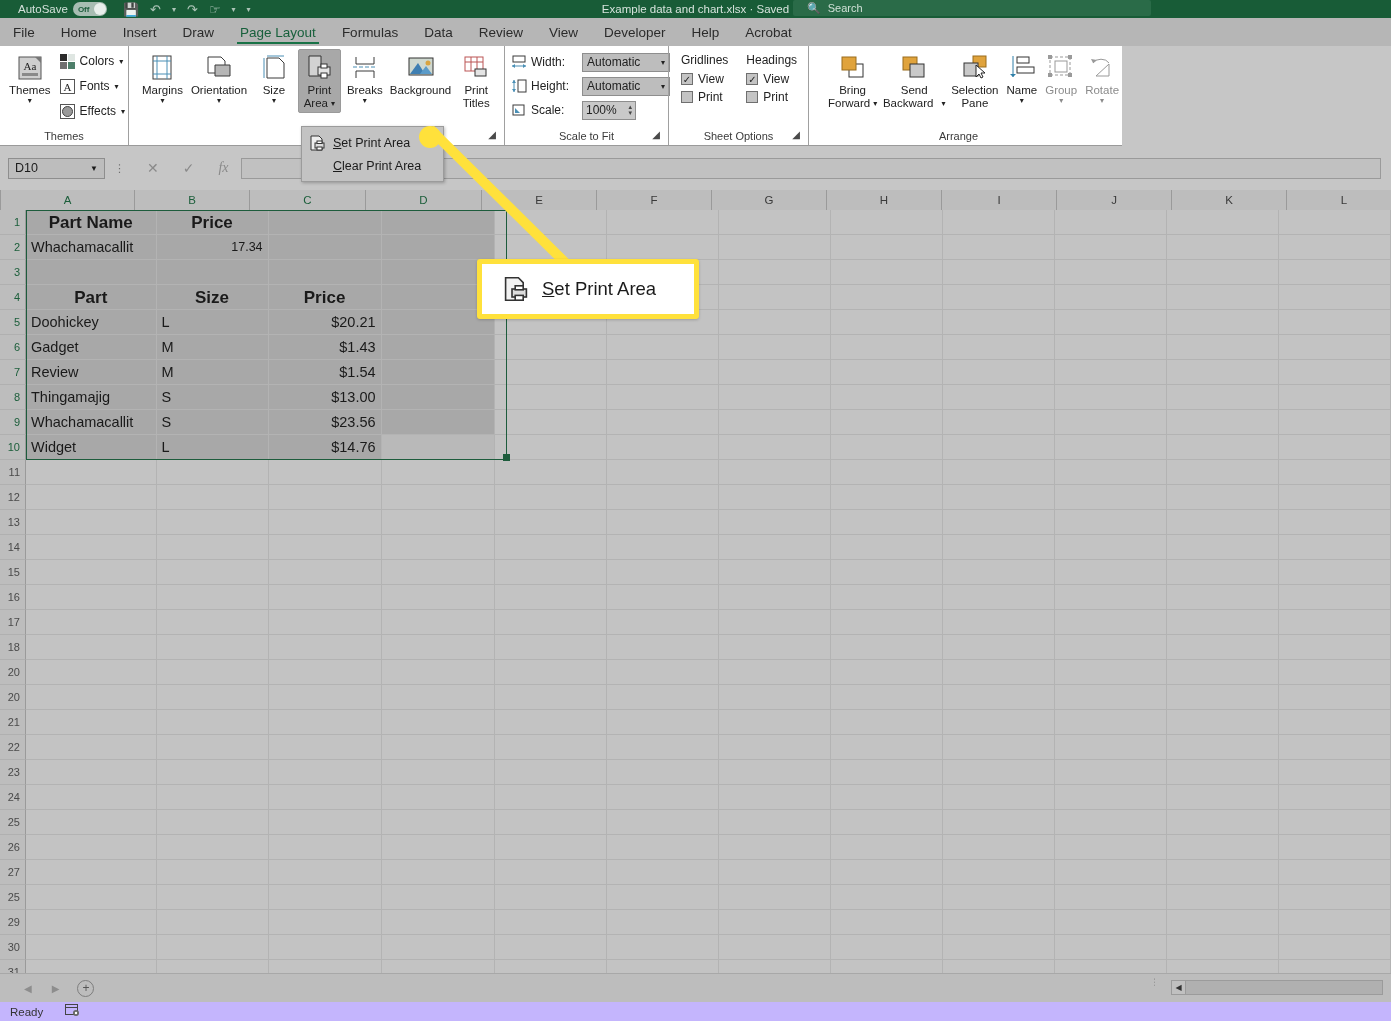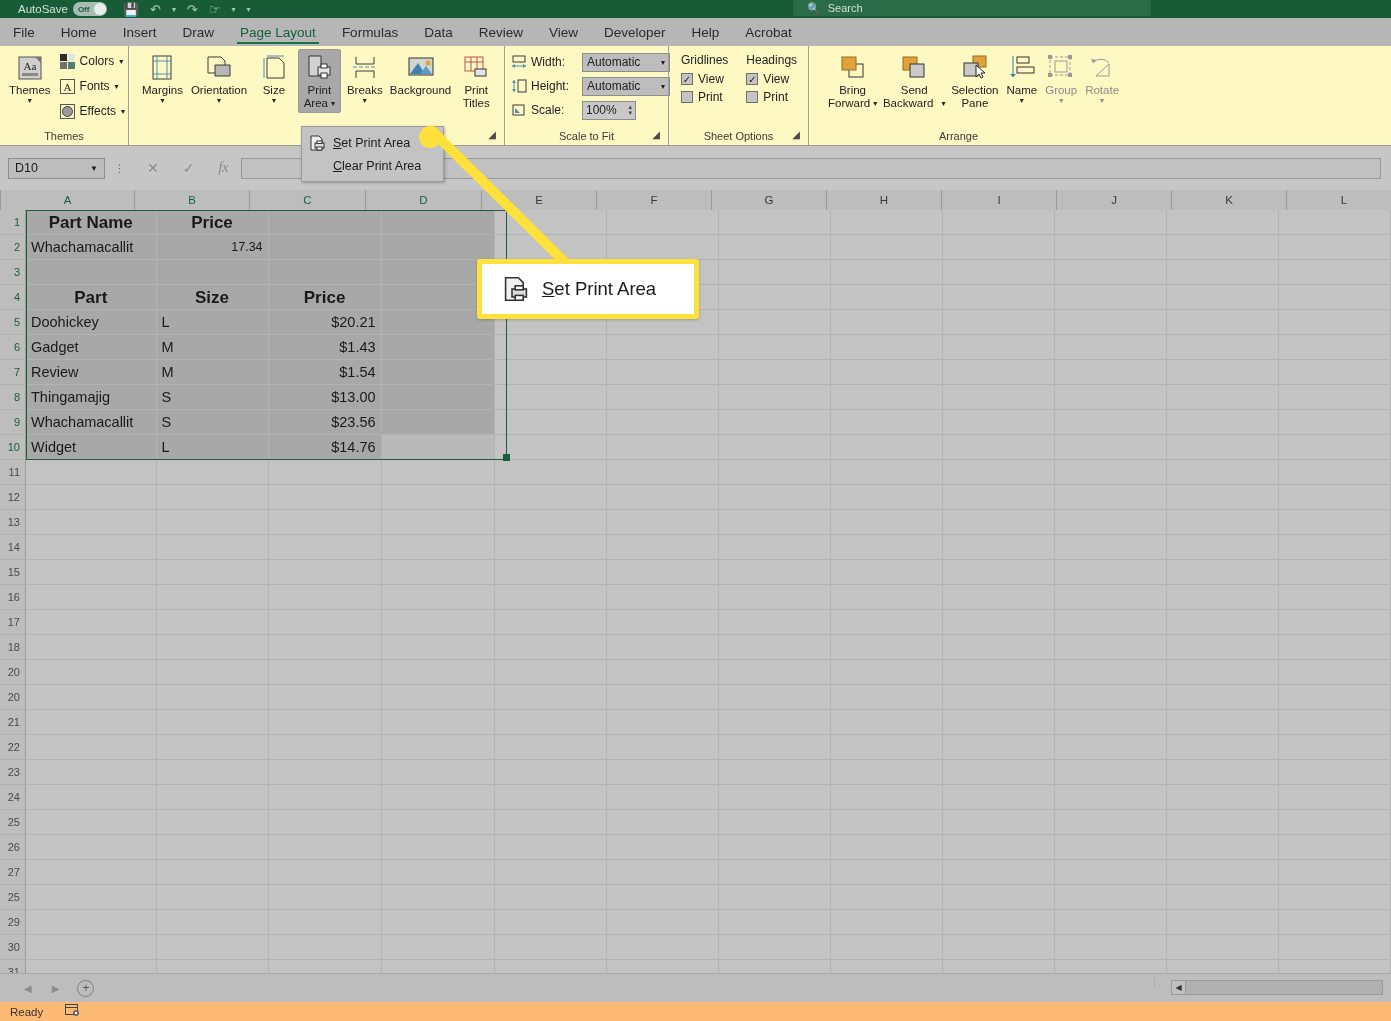--- a/index.html
+++ b/index.html
@@ -50,22 +50,22 @@
   .tab {
     padding: 2px 13px 6px 13px; cursor:default; position:relative; white-space:nowrap;
   }
   .tab.active { color:#18603c; font-weight:normal; }
   .tab.active::after {
     content:""; position:absolute; left:10px; right:10px; bottom:2px; height:2px; background:#187246;
   }
 
   
   .ribbon {
-    position:absolute; left:0; top:46px; width:1391px; height:100px;
-    background:#fef9c3; display:flex; align-items:stretch;
+    position:absolute; left:0; top:46px; width:1122px; height:100px;
+    background:#ffffff; display:flex; align-items:stretch;
     border-bottom:1px solid #9a9a9a;
   }
   .group { position:relative; display:flex; flex-direction:column; justify-content:space-between;
            padding: 3px 6px 0 6px; }
   .group + .group { border-left:1px solid #a0a0a0; }
   .group-body { display:flex; align-items:flex-start; gap:2px; flex:1; }
   .group-label {
     text-align:center; font-size:11px; color:#3a3a3a; height:18px; line-height:18px; position:relative;
   }
   .launcher {
@@ -224,21 +224,21 @@
   .hscroll {
     position:absolute; right:8px; top:980px; width:212px; height:15px;
     background:#b0b0b0; border:1px solid #9b9b9b; display:flex; align-items:center; z-index:10;
   }
   .hscroll .lbtn {
     width:14px; height:13px; background:#c0c0c0; border-right:1px solid #9b9b9b;
     display:flex; align-items:center; justify-content:center; font-size:8px; color:#333;
   }
   .hdots { position:absolute; right:232px; top:980px; color:#8d8d8d; font-size:9px; line-height:4px; z-index:10;}
   .statusbar {
-    position:absolute; left:0; top:1002px; width:1391px; height:19px; background:#fdba74;
+    position:absolute; left:0; top:1002px; width:1391px; height:19px; background:#c4b5fd;
     display:flex; align-items:center; gap:22px; padding-left:10px; font-size:11.5px; color:#333;
   }
 </style>
 </head>
 <body>
 
 <div id="app">
 
   <div class="titlebar">
     <div class="ts-autosave">
@@ -250,20 +250,21 @@
     </div>
     <div class="qat">
       <span class="qi">💾</span>
       <span class="qi">↶</span>
       <span class="qi" style="font-size:8px">▾</span>
       <span class="qi">↷</span>
       <span class="qi">☞</span>
       <span class="qi" style="font-size:8px">▾</span>
       <span class="qi" style="font-size:8px">▾</span>
     </div>
+    <div class="title-center">Example data and chart.xlsx  ·  Saved</div>
     <div class="searchbox">
       <span>🔍</span>
       <span>Search</span>
     </div>
   </div>
 
   <div class="tabbar">
     <div class="tab">File</div>
     <div class="tab">Home</div>
     <div class="tab">Insert</div>

